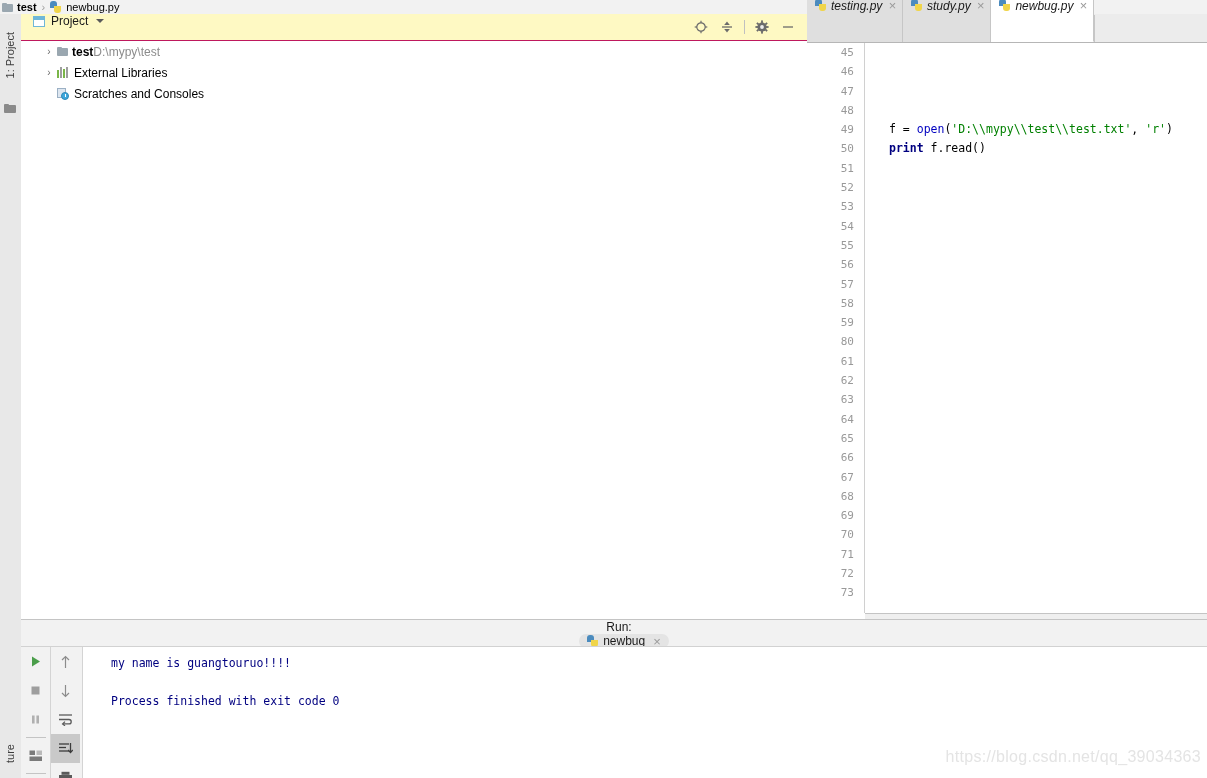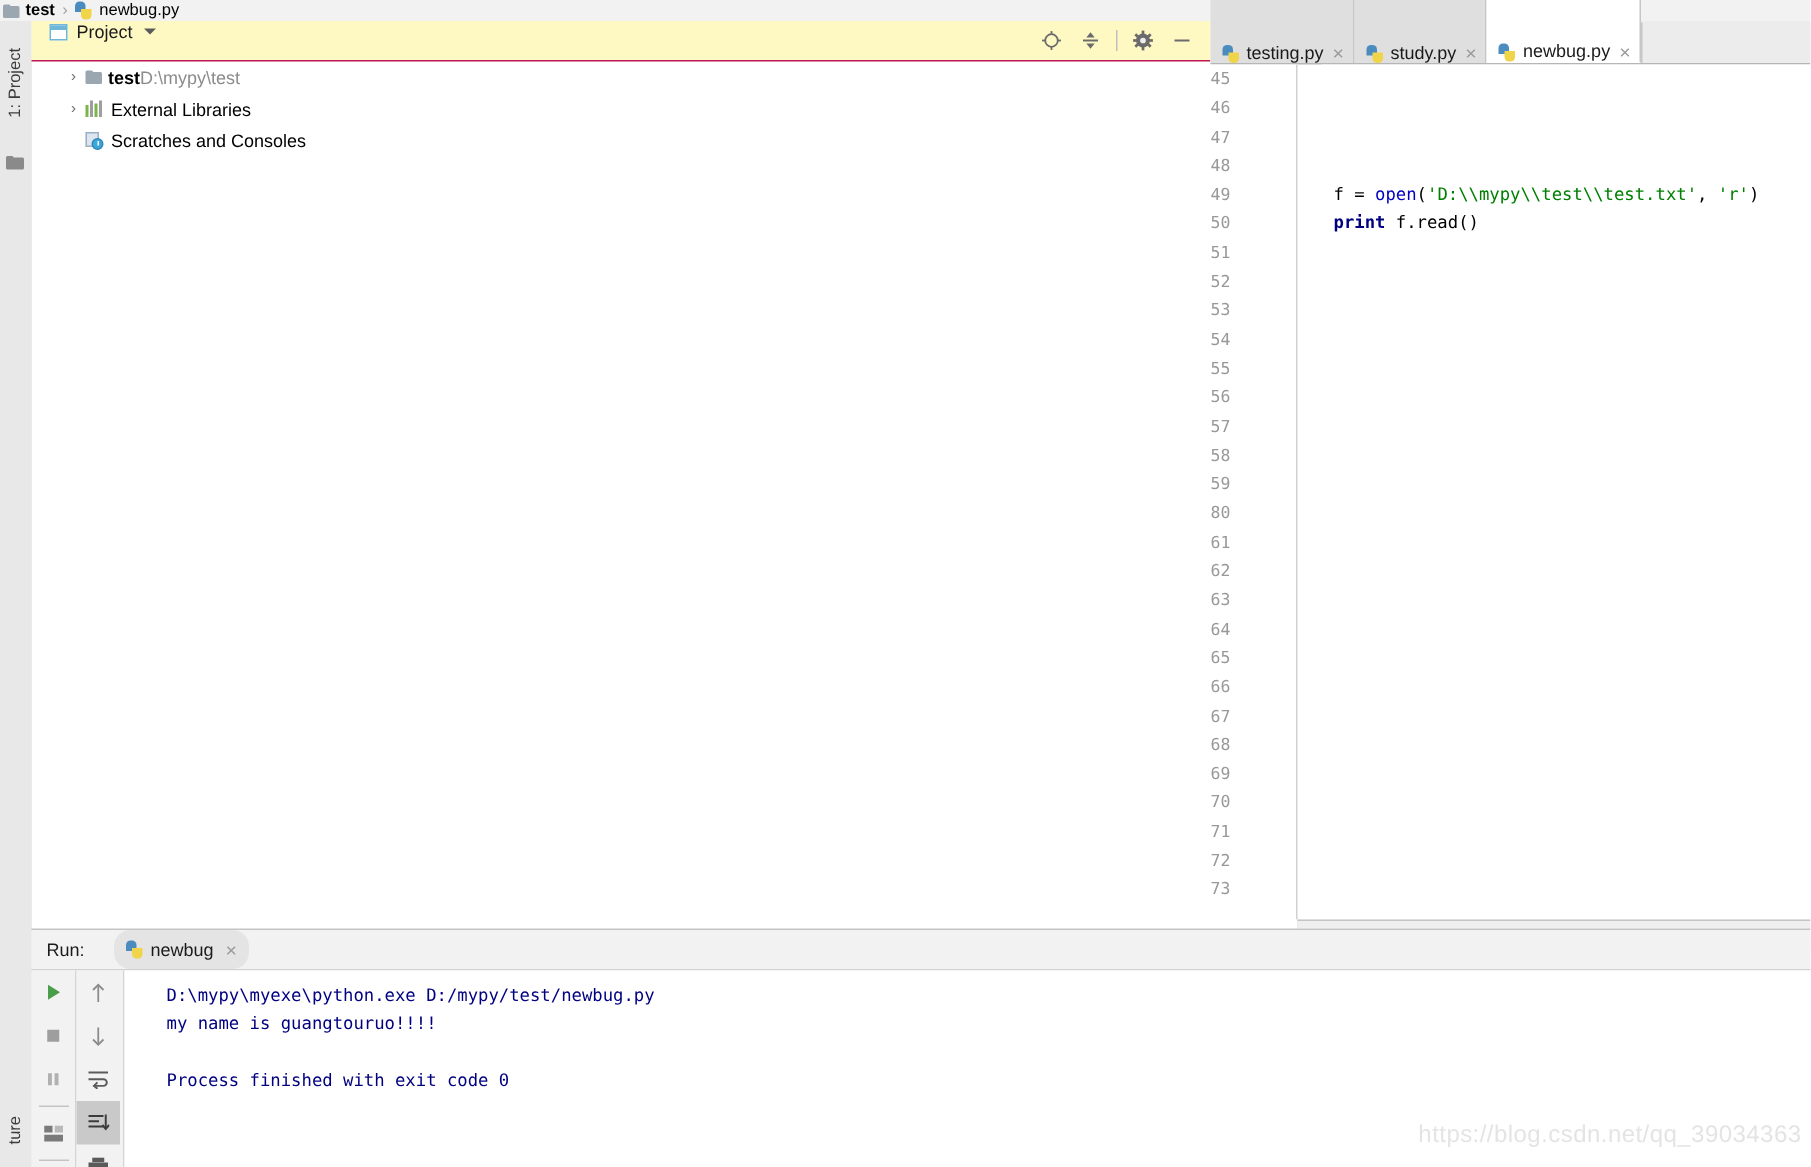--- a/index.html
+++ b/index.html
@@ -127,40 +127,41 @@
   
   .editor-wrap{
     position:absolute;left:807px;top:14px;width:400px;height:605px;background:#ffffff;
   }
   .tabbar{
     position:absolute;left:0;top:0;width:400px;height:28px;
     background:#ececec;
     display:flex;align-items:flex-end;
   }
   .etab{
-    height:43px;display:flex;align-items:flex-end;
+    height:43px;display:flex;align-items:flex-start;
     padding:0 6px 0 8px;font-size:12px;color:#1a1a1a;
     background:#dfdfdf;border-right:1px solid #c6c6c6;
     box-sizing:border-box;
+    font-style:italic;
   }
   .etab.active{background:#ffffff;border-bottom:1px solid #ffffff;}
   .etab .x{
     color:#9a9a9a;font-size:13px;margin-left:6px;line-height:1;
   }
   .tab-fill{flex:1;height:27px;background:#ececec;border-left:1px solid #c6c6c6;}
   .tabbar-underline{
     position:absolute;left:0;top:28px;width:400px;height:1px;background:#b6b6b6;
   }
 
   .gutter{
     position:absolute;left:0;top:29px;width:57px;height:570px;
     background:#ffffff;border-right:1px solid #d0d0d0;
   }
   .lnum{
-    height:19.3px;line-height:19.3px;padding-right:10px;
+    height:19.3px;line-height:19.3px;text-align:right;padding-right:10px;
     color:#999999;font-family:"DejaVu Sans Mono", monospace;font-size:11px;
   }
   .codearea{
     position:absolute;left:74px;top:29px;width:342px;height:570px;
     background:#ffffff;
     font-family:"DejaVu Sans Mono", monospace;font-size:11.5px;
     overflow:hidden;
   }
   .cline{height:19.3px;line-height:19.3px;white-space:pre;padding-left:8px;}
   .k-builtin{color:#0000c0;}
@@ -175,21 +176,21 @@
     position:absolute;left:0;top:599px;width:58px;height:20px;background:#ffffff;border-right:1px solid #d0d0d0;
   }
 
   
   .runpanel{
     position:absolute;left:21px;top:619px;width:1186px;height:159px;
     background:#ffffff;border-top:1px solid #c4c4c4;
   }
   .run-header{
     position:absolute;left:0;top:0;width:1186px;height:26px;background:#f2f2f2;
-    display:flex;align-items:center;
+    display:flex;align-items:center;flex-direction:column;
   }
   .run-label{padding-left:10px;font-size:12px;color:#1a1a1a;}
   .run-tab{
     margin-left:20px;height:26px;display:flex;align-items:center;
     padding:0 8px;background:#e4e4e4;font-size:12px;color:#1a1a1a;border-radius:11px;
   }
   .run-tab .x{color:#9a9a9a;font-size:13px;margin-left:8px;line-height:1;}
   .run-header-line{position:absolute;left:0;top:26px;width:1186px;height:1px;background:#d2d2d2;}
 
   .run-side{
@@ -512,21 +513,20 @@
       <div class="sbtn">
         <svg width="15" height="13" viewBox="0 0 15 13">
           <rect x="3.5" y="0.8" width="8" height="3" fill="#5a5a5a"></rect>
           <rect x="1" y="4" width="13" height="5" fill="#5a5a5a"></rect>
           <rect x="3.5" y="9" width="8" height="3.3" fill="#8a8a8a"></rect>
         </svg>
       </div>
     </div>
 
     <div class="console" id="console">
-        <div class="oline">D:\mypy\myexe\python.exe D:/mypy/test/newbug.py</div>
         <div class="oline">my name is guangtouruo!!!!</div>
         <div class="oline"> </div>
         <div class="oline">Process finished with exit code 0</div>
       </div>
   </div>
 
   <div class="watermark">https://blog.csdn.net/qq_39034363</div>
 
 </div>
 

